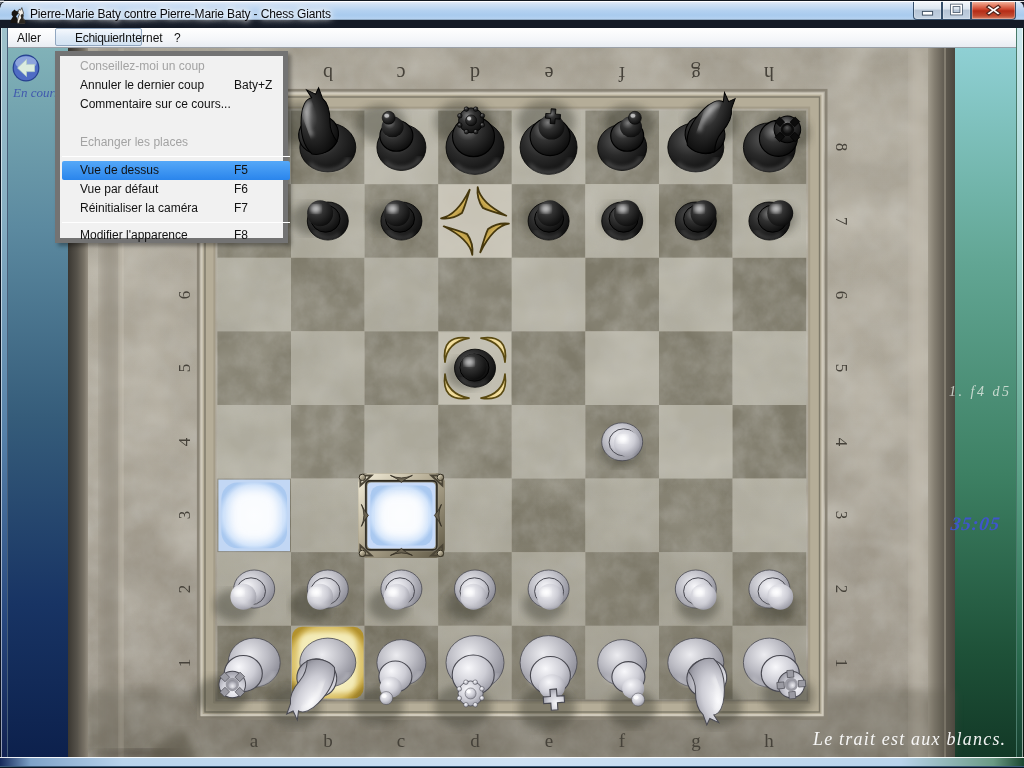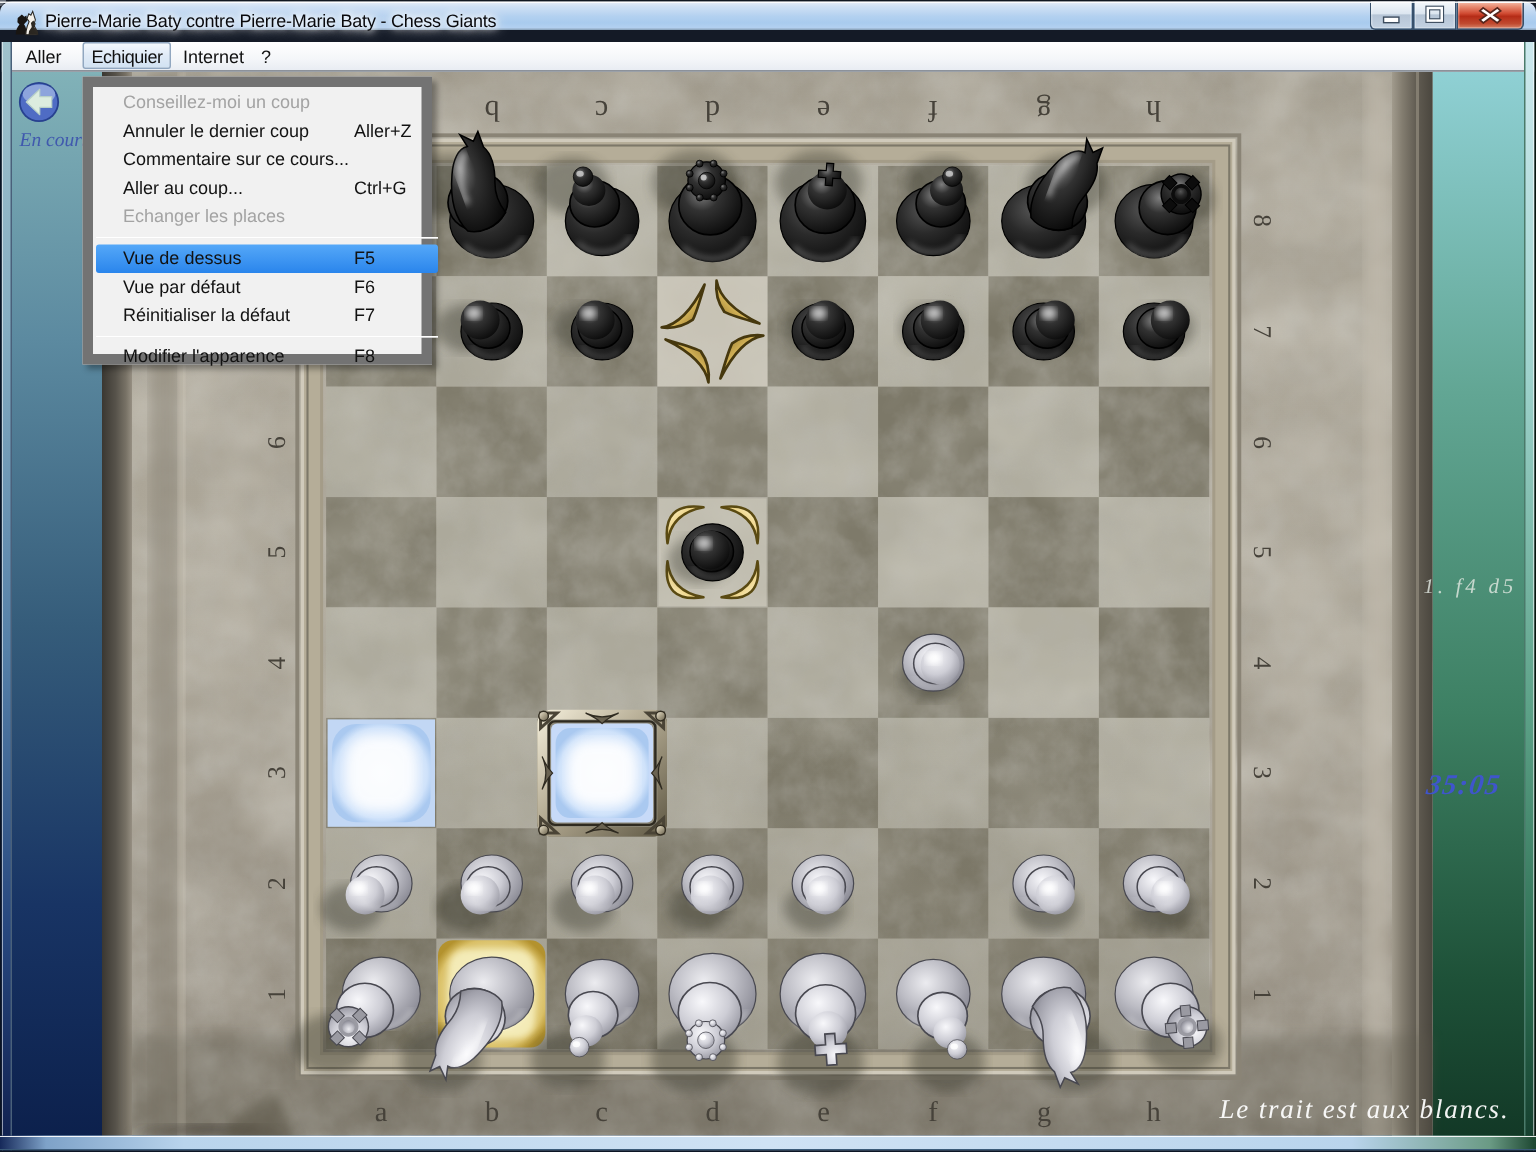--- a/index.html
+++ b/index.html
@@ -21,25 +21,25 @@
  background:linear-gradient(#f6f9fc 0%,#dce6f0 45%,#b6c5d6 50%,#c3d2e2 100%);}
 #btn-max{left:942px;width:29px;border-radius:0;
  background:linear-gradient(#f6f9fc 0%,#dce6f0 45%,#b6c5d6 50%,#c3d2e2 100%);}
 #btn-close{left:971px;width:45px;border-radius:0 0 4px 0;
  background:linear-gradient(#f5c1b0 0%,#e98e74 18%,#cf4931 45%,#b52c17 55%,#c04a30 82%,#d8856a 100%);}
 .glyph{position:absolute;left:0;top:0;width:100%;height:100%;}
 
 #menubar{position:absolute;left:1px;top:28px;width:1022px;height:20px;
  background:linear-gradient(#ffffff 0%,#f4f6f9 60%,#e8ecf2 100%);border-bottom:1px solid #9aa0a8;}
 .mitem{position:absolute;top:1px;height:18px;line-height:18px;font-size:12px;color:#111;padding:0 7px;}
-#mi-echiquier{border:1px solid #91a7c0;border-radius:2px;padding:0 5px;letter-spacing:-0.3px;
+#mi-echiquier{border:1px solid #91a7c0;border-radius:2px;padding:0 19px;letter-spacing:-0.3px;
  background:linear-gradient(#f4f8fd,#dfeaf6 50%,#d2e2f2);}
 
 #dropdown{position:absolute;left:55px;top:51px;width:233px;height:192px;background:#f1f1f1;
- border:7px solid #737373;box-shadow:3px 3px 4px rgba(0,0,0,.35);}
+ border:5px solid #737373;box-shadow:3px 3px 4px rgba(0,0,0,.35);}
 .ditem{position:absolute;left:1px;width:229px;height:19px;line-height:19px;font-size:12px;color:#121212;}
 .ditem .lab{position:absolute;left:19px;}
 .ditem .sc{position:absolute;left:173px;}
 .ditem.dis{color:#a3a3a3;}
 .dsep{position:absolute;left:2px;width:228px;height:1px;background:#d0d0d0;border-bottom:1px solid #fff;}
 #dhl{position:absolute;left:2px;top:105px;width:228px;height:19px;border-radius:2px;
  background:linear-gradient(#55a8f8,#2a85ec);}
 
 #bleft{position:absolute;left:0;top:28px;width:8px;height:740px;
  background:linear-gradient(#9fc2cc 0%,#86aec2 25%,#5580a8 55%,#27477e 80%,#101f4e 100%);
@@ -673,44 +673,40 @@
  <div class="mitem" style="left:114px;">Internet</div>
  <div class="mitem" style="left:166px;">?</div>
 </div>
 <div id="encours" class="ovtext">En cours…</div>
 <div id="dropdown">
  <div class="ditem dis" style="top:1px;">
       <span class="lab">Conseillez-moi un coup</span>
     </div>
  <div class="ditem" style="top:20px;">
       <span class="lab">Annuler le dernier coup</span>
-      <span class="sc">Aller+Z</span>
+      <span class="sc">Baty+Z</span>
     </div>
  <div class="ditem" style="top:39px;">
       <span class="lab">Commentaire sur ce cours...</span>
-    </div>
- <div class="ditem" style="top:58px;">
-      <span class="lab">Aller au coup...</span>
-      <span class="sc">Ctrl+G</span>
     </div>
  <div class="ditem dis" style="top:77px;">
       <span class="lab">Echanger les places</span>
     </div>
  <div class="dsep" style="top:100px;"></div>
  <div id="dhl"></div>
  <div class="ditem" style="top:105px;">
       <span class="lab">Vue de dessus</span>
       <span class="sc">F5</span>
     </div>
  <div class="ditem" style="top:124px;">
       <span class="lab">Vue par défaut</span>
       <span class="sc">F6</span>
     </div>
  <div class="ditem" style="top:143px;">
-      <span class="lab">Réinitialiser la défaut</span>
+      <span class="lab">Réinitialiser la caméra</span>
       <span class="sc">F7</span>
     </div>
  <div class="dsep" style="top:166px;"></div>
  <div class="ditem" style="top:170px;">
       <span class="lab">Modifier l'apparence</span>
       <span class="sc">F8</span>
     </div>
 </div>
 <div id="movelist" class="ovtext">1. f4 d5</div>
 <div id="clock" class="ovtext">35:05</div>

